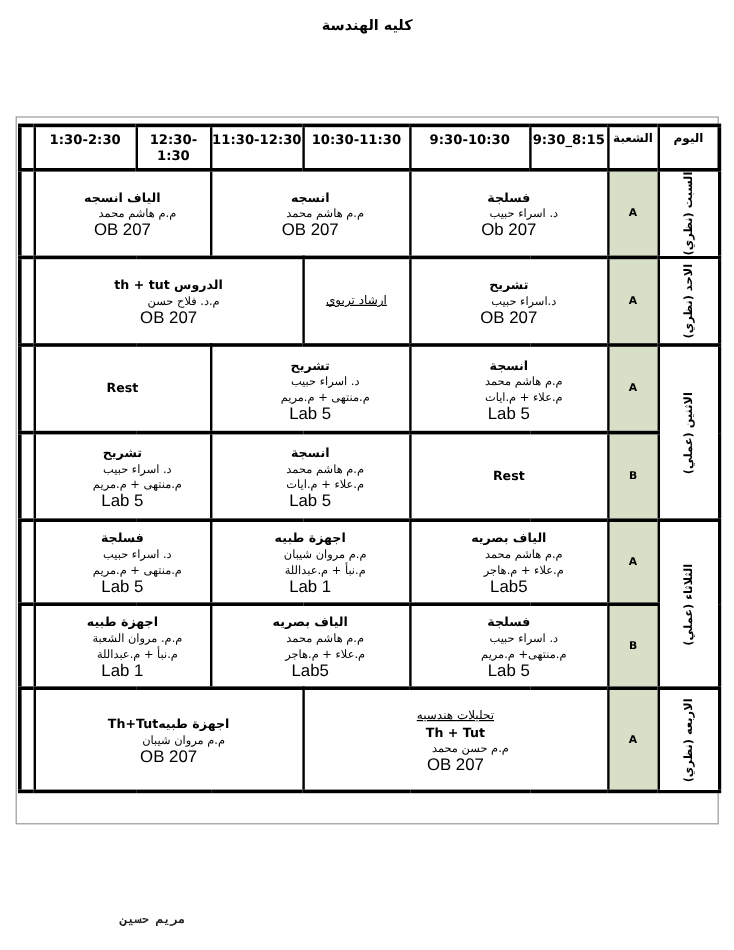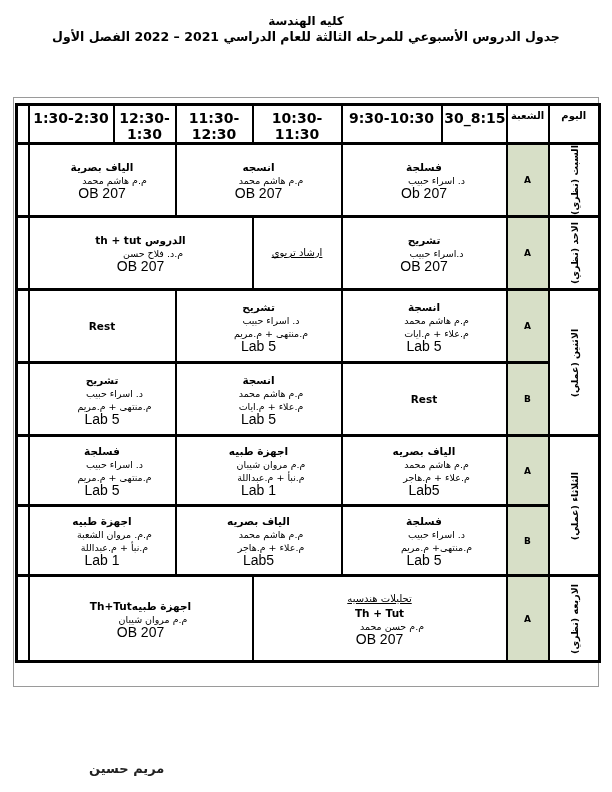--- a/index.html
+++ b/index.html
@@ -25,50 +25,49 @@
     position:absolute;left:15px;top:103px;width:583px;
     border-collapse:collapse;table-layout:fixed;direction:rtl;
     border:3px solid #000;
   }
   table.schedule td,table.schedule th{
     border:2px solid #000;border-top-width:3px;border-bottom-width:3px;
     padding:0;text-align:center;vertical-align:middle;overflow:hidden;
   }
   tr.hdr th{
     height:30px;vertical-align:top;padding-top:4px;
-    font-size:14px;font-weight:bold;
+    font-size:11px;font-weight:bold;
   }
   tr.hdr th.ar{font-size:10px;}
   .section-cell{
     background:#d7dfc7;font-size:9px;font-weight:bold;
   }
   .day-cell{position:relative;background:#fff;}
   .day-rot{
     position:absolute;top:50%;left:50%;
     transform:translate(-50%,-50%) rotate(-90deg);
     white-space:nowrap;font-size:9.5px;font-weight:bold;direction:rtl;
   }
   .course-title{font-weight:bold;font-size:10.5px;line-height:14px;}
   .course-title.plain{font-weight:normal;font-size:10px;text-decoration:underline;}
   .course-sub{font-size:9.5px;line-height:13px;padding-left:25px;}
   .course-room{font-size:14px;line-height:13px;font-family:Liberation Sans, sans-serif;}
   .r1{height:73px;}.r2{height:73px;}.r3{height:73px;}.r4{height:73px;}
   .r5{height:70px;}.r6{height:70px;}.r7{height:86px;}
   
   .signature{
-    position:absolute;left:89px;top:761px;
-    font-size:13px;font-weight:bold;color:#222;direction:rtl;
+    position:absolute;left:100px;top:761px;
+    font-size:10px;font-weight:bold;color:#222;direction:rtl;font-family:Liberation Mono, monospace;
   }
 </style>
 </head>
 <body>
 
 <div class="titles">
   <div class="title-line">كليه الهندسة</div>
-  <div class="title-line big">جدول الدروس الأسبوعي للمرحله الثالثة للعام الدراسي 2021 – 2022 الفصل الأول</div>
 </div>
 
 <div class="frame"></div>
 
 <table class="schedule">
   <colgroup>
     <col style="width:51px">
       <col style="width:42px">
       <col style="width:65px">
     <col style="width:100px">
@@ -101,21 +100,21 @@
       <div class="course-title">فسلجة</div>
       <div class="course-sub">د. اسراء حبيب</div>
       <div class="course-room">Ob 207</div>
     </td>
     <td colspan="2">
       <div class="course-title">انسجه</div>
       <div class="course-sub">م.م هاشم محمد</div>
       <div class="course-room">OB 207</div>
     </td>
     <td colspan="2">
-      <div class="course-title">الياف بصرية</div>
+      <div class="course-title">الياف انسجه</div>
       <div class="course-sub">م.م هاشم محمد</div>
       <div class="course-room">OB 207</div>
     </td>
     <td></td>
   </tr>
 
   <tr class="r2">
     <td class="day-cell">
       <div class="day-rot">الاحد (نظري)</div>
     </td>

